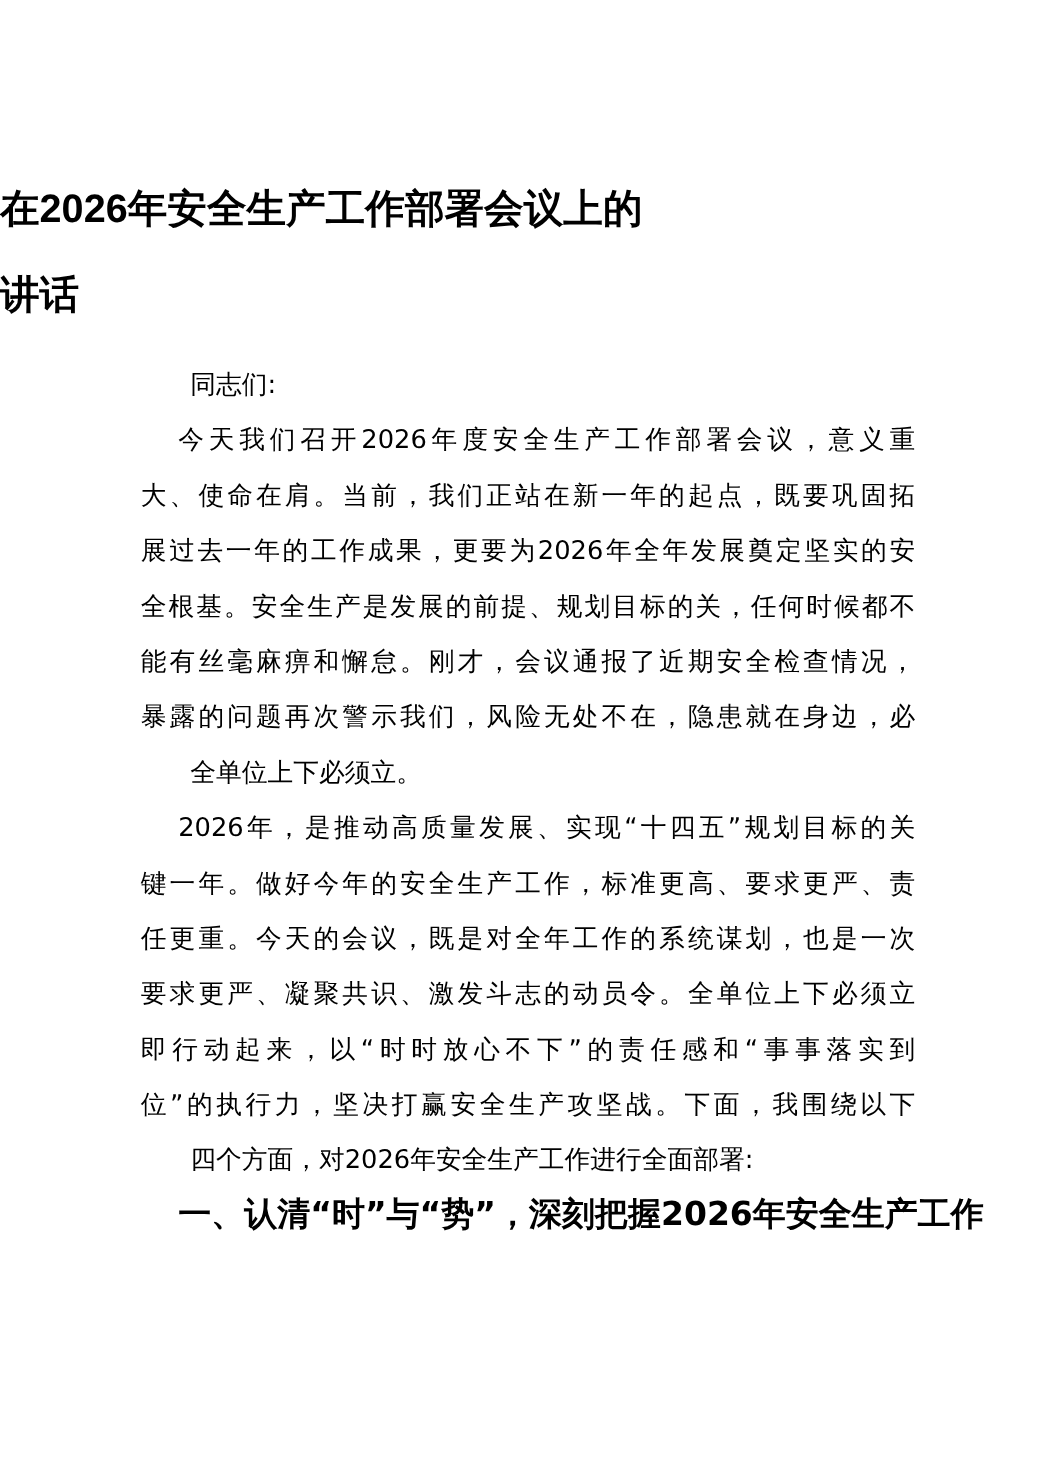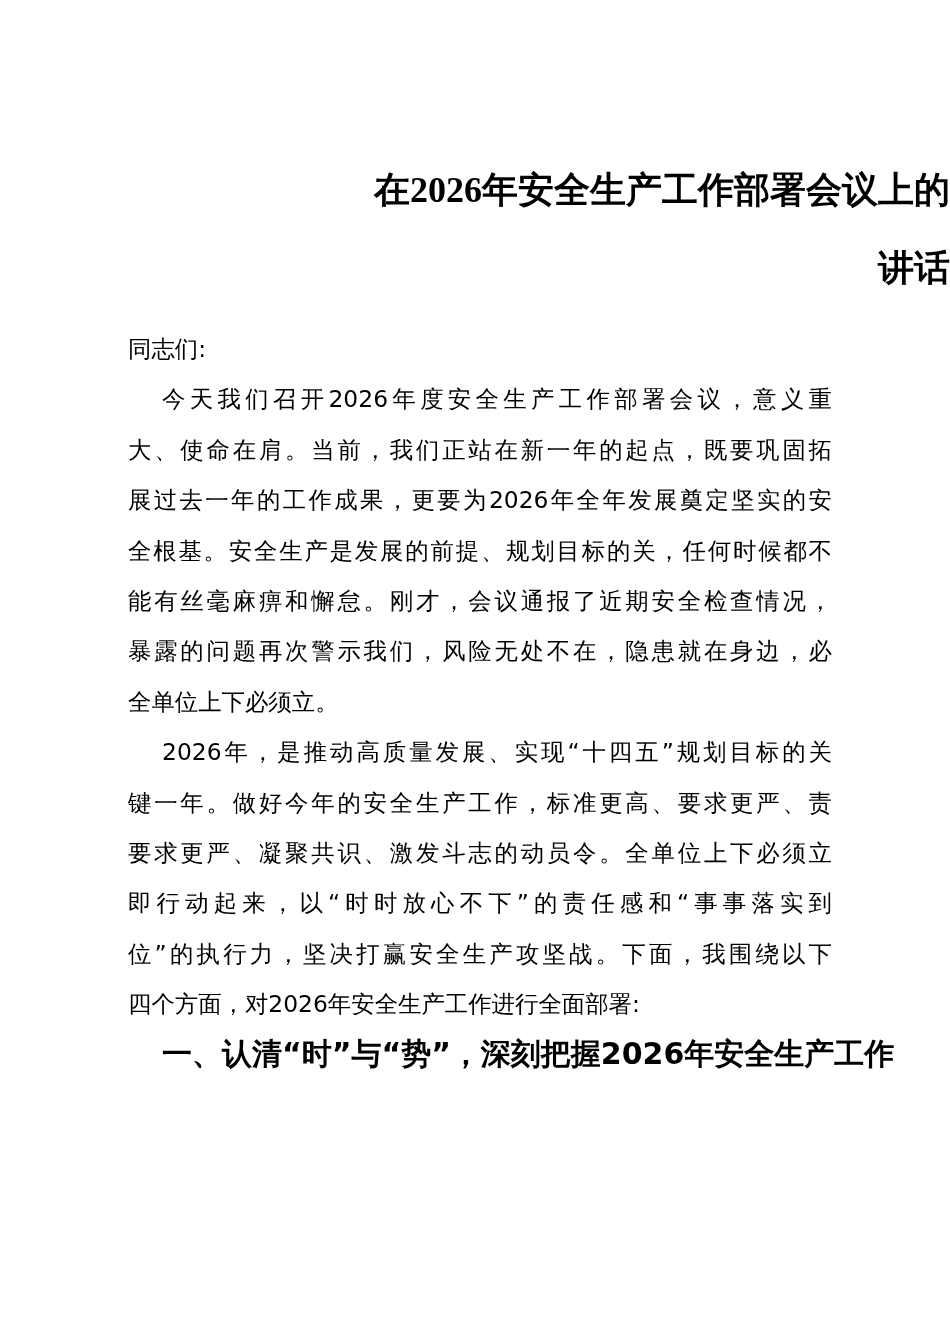--- a/index.html
+++ b/index.html
@@ -1,31 +1,31 @@
 <!DOCTYPE html>
 <html><head>
 <meta charset="utf-8">
 <style>
   html, body { margin: 0; padding: 0; background: #ffffff; }
   body { width: 950px; height: 1344px; position: relative; overflow: hidden; color: #000; }
   .page { position: absolute; left: 0; top: 0; width: 950px; height: 1344px; background: #fff; }
   .title {
-    position: absolute; left: 0; width: 950px; text-align: right;
-    font-family: Liberation Serif, serif;
+    position: absolute; left: 0; width: 950px; text-align: left;
+    font-family: Liberation Sans, sans-serif;
     font-weight: bold; font-size: 36px; letter-spacing: 0px; line-height: 40px;
   }
   .t1 { top: 170px; }
   .t2 { top: 248px; }
   .body {
     position: absolute; left: 128px; top: 324px; width: 704px;
     font-family: "DejaVu Sans", "Liberation Sans", sans-serif;
     font-size: 23.4px; line-height: 50.4px; text-align: justify;
   }
   .line { display: block; height: 50.4px; white-space: nowrap; text-align-last: justify; text-align: justify; }
-  .line.last { text-align-last: left; }
+  .line.last { text-align-last: left; margin-left: 45px; }
   .indent { padding-left: 34px; }
   .heading { font-weight: bold; font-size: 30px; }
 </style>
 </head>
 <body>
 
 <div class="page">
   <div class="title t1">在2026年安全生产工作部署会议上的</div>
   <div class="title t2">讲话</div>
 
@@ -38,20 +38,21 @@
       <span class="line">展过去一年的工作成果，更要为2026年全年发展奠定坚实的安</span>
       <span class="line">全根基。安全生产是发展的前提、规划目标的关，任何时候都不</span>
       <span class="line">能有丝毫麻痹和懈怠。刚才，会议通报了近期安全检查情况，</span>
       <span class="line">暴露的问题再次警示我们，风险无处不在，隐患就在身边，必</span>
       <span class="line last">全单位上下必须立。</span>
     </div>
 
     <div>
       <span class="line indent">2026年，是推动高质量发展、实现“十四五”规划目标的关</span>
       <span class="line">键一年。做好今年的安全生产工作，标准更高、要求更严、责</span>
+      <span class="line">任更重。今天的会议，既是对全年工作的系统谋划，也是一次</span>
       <span class="line">要求更严、凝聚共识、激发斗志的动员令。全单位上下必须立</span>
       <span class="line">即行动起来，以“时时放心不下”的责任感和“事事落实到</span>
       <span class="line">位”的执行力，坚决打赢安全生产攻坚战。下面，我围绕以下</span>
       <span class="line last">四个方面，对2026年安全生产工作进行全面部署:</span>
     </div>
 
     <div>
       <span class="line indent heading">一、认清“时”与“势”，深刻把握2026年安全生产工作</span>
     </div>
   </div>

